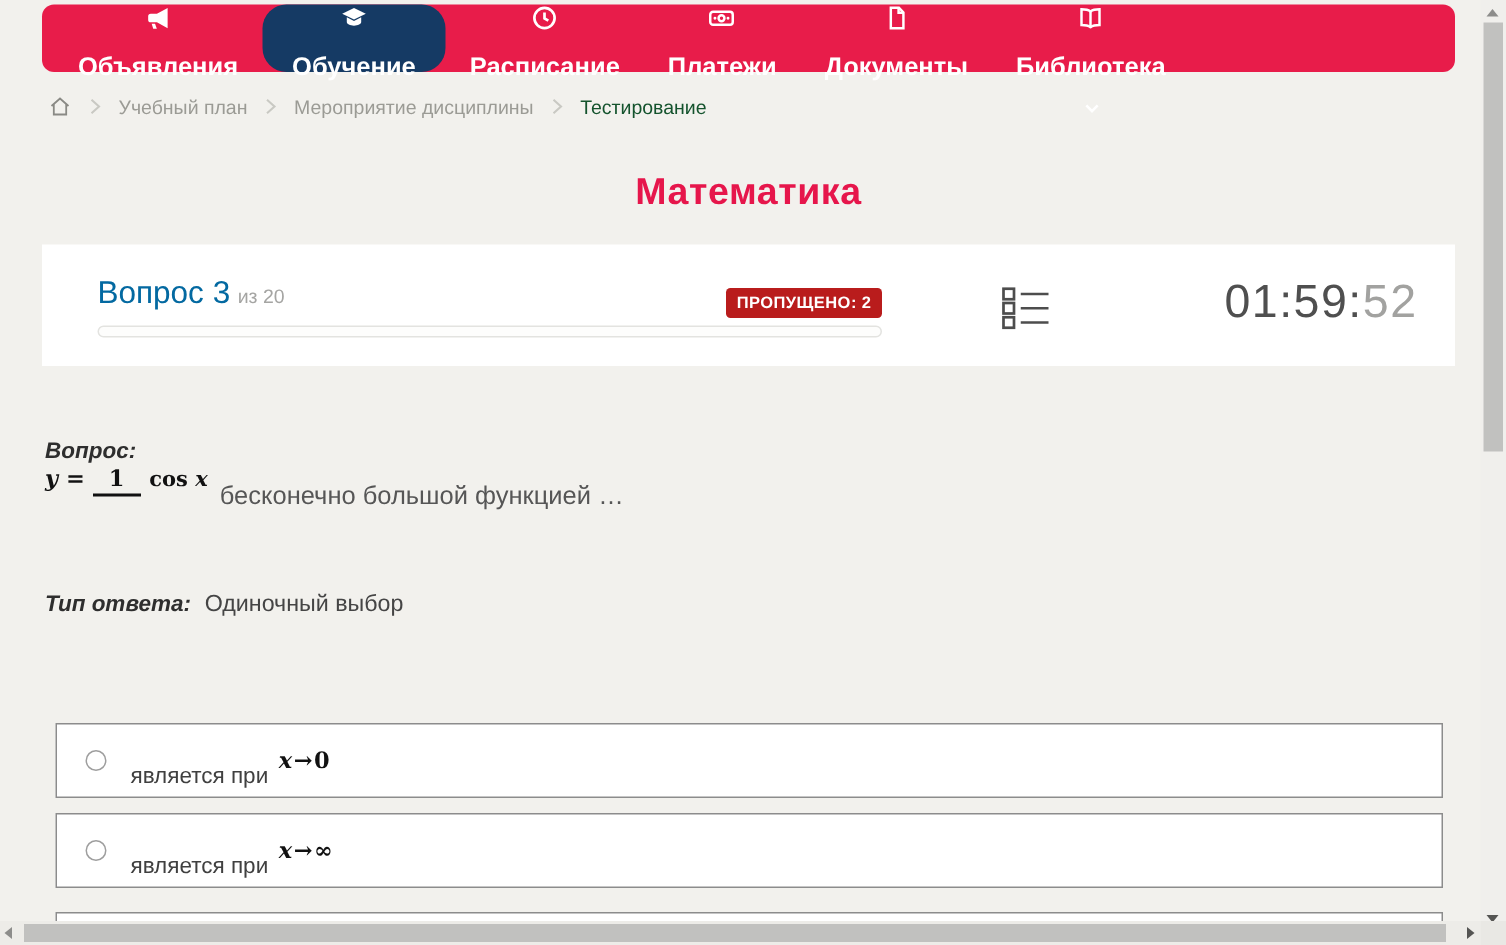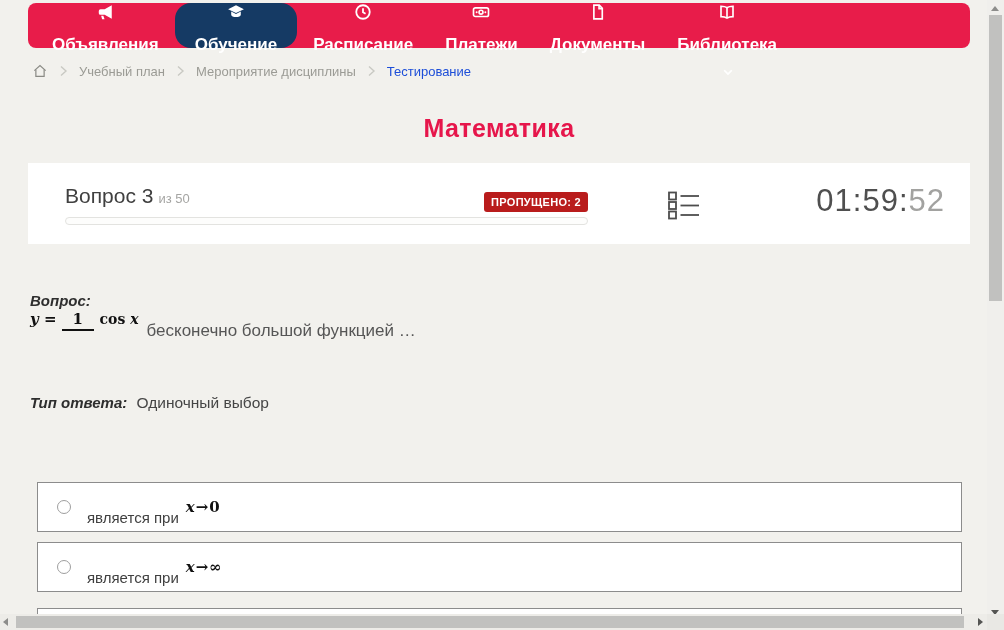--- a/index.html
+++ b/index.html
@@ -28,40 +28,40 @@
 
   
   .breadcrumb {
     position:absolute; left:32px; top:63px;
     display:flex; align-items:center; gap:11px;
     font-size:13px; color:#9b9b95;
   }
   .breadcrumb .home svg { width:16px; height:16px; color:#8a8a85; display:block; }
   .breadcrumb .sep svg { width:9px; height:12px; color:#c9c9c3; display:block; }
   .breadcrumb .crumb { cursor:pointer; }
-  .breadcrumb .current { color:#1d4ed8; }
+  .breadcrumb .current { color:#14532d; }
 
   
   .page-title {
     position:absolute; left:28px; top:114px; width:942px;
     text-align:center; color:#e6164b; font-size:25px; font-weight:bold;
     letter-spacing:0.4px;
   }
 
   
   .card {
     position:absolute; left:28px; top:163px; width:942px; height:81px;
     background:#ffffff;
   }
   .card-left { position:absolute; left:37px; top:0; width:523px; height:100%; }
   .card-left-row {
     display:flex; justify-content:space-between; align-items:center;
     margin-top:21px; height:24px;
   }
-  .q-number { font-size:21px; color:#404040; }
+  .q-number { font-size:21px; color:#0369a1; }
   .q-of { font-size:13px; color:#a5a5a3; margin-left:5px; }
   .badge {
     background:#b91c1c; color:#fff; font-size:11px; font-weight:bold;
     padding:4px 7px; border-radius:3px; letter-spacing:0.3px;margin-top:12px;
   }
   .progress-track {
     margin-top:9px; width:523px; height:8px;
     border:1px solid #e3e3e0; border-radius:5px; background:#fdfdfc;
   }
   .progress-fill { height:100%; width:0; background:#e81c4a; border-radius:5px; }
@@ -208,21 +208,21 @@
     </span>
   <span class="current">Тестирование</span>
 </div>
 
 <h1 class="page-title">Математика</h1>
 
 <section class="card">
   <div class="card-left">
     <div class="card-left-row">
       <div>
-        <span class="q-number">Вопрос 3</span><span class="q-of">из 50</span>
+        <span class="q-number">Вопрос 3</span><span class="q-of">из 20</span>
       </div>
       <span class="badge">ПРОПУЩЕНО: 2</span>
     </div>
     <div class="progress-track">
       <div class="progress-fill"></div>
     </div>
   </div>
   <div class="qlist-btn">
     <svg viewBox="0 0 32 29" fill="none" stroke="#4d4d4d" stroke-width="1.8">
       <rect x="1" y="1.5" width="7" height="7"></rect>

